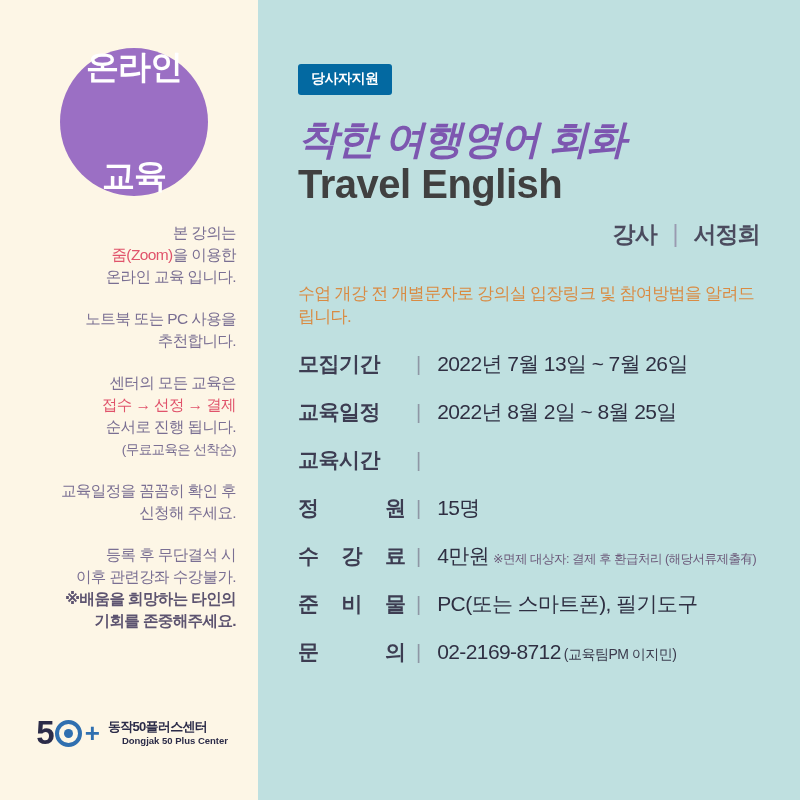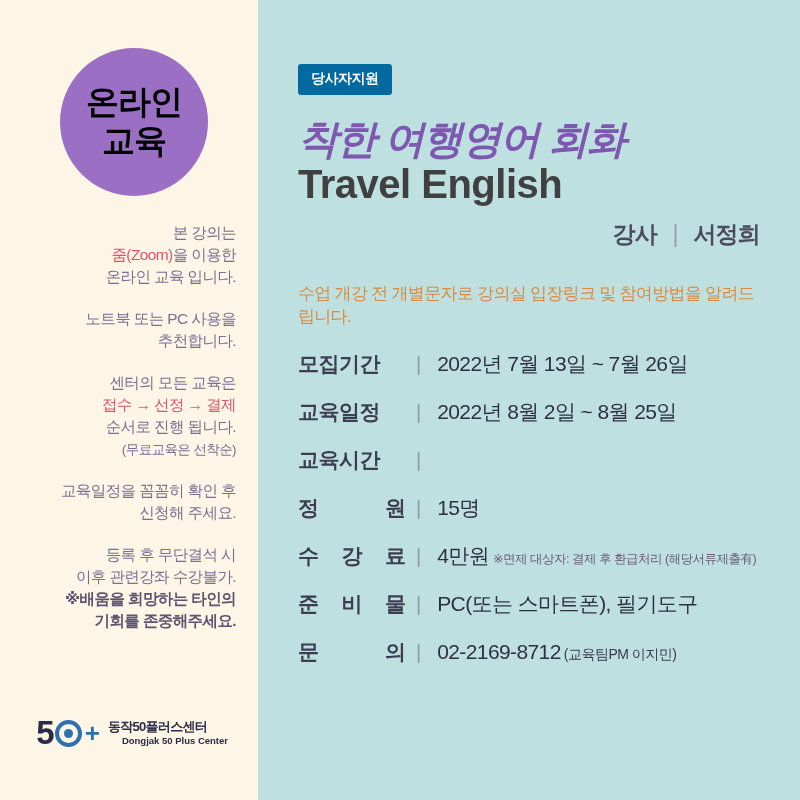--- a/index.html
+++ b/index.html
@@ -25,22 +25,22 @@
     padding: 0 22px 0 0;
   }
   .badge {
     width: 148px; height: 148px;
     border-radius: 50%;
     background: #9b6fc4;
     margin: 48px 28px 0 0;
     display: flex;
     flex-direction: column;
     align-items: center;
-    justify-content: center;
-    color: #000000;
+    justify-content: space-between;
+    color: #ffffff;
     line-height: 1.18;
   }
   .badge span {
     font-size: 33px;
     font-weight: bold;
     letter-spacing: -1px;
   }
   .notes {
     margin-top: 26px;
     text-align: right;

